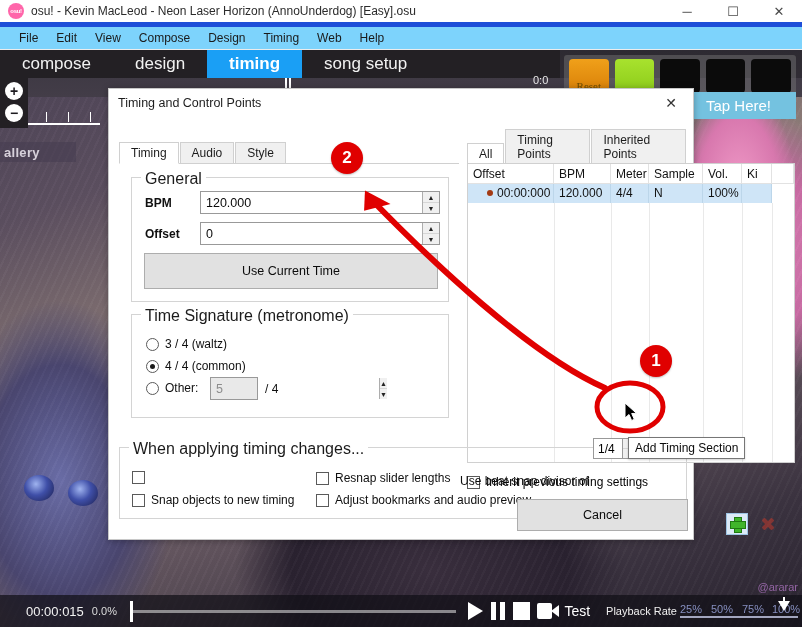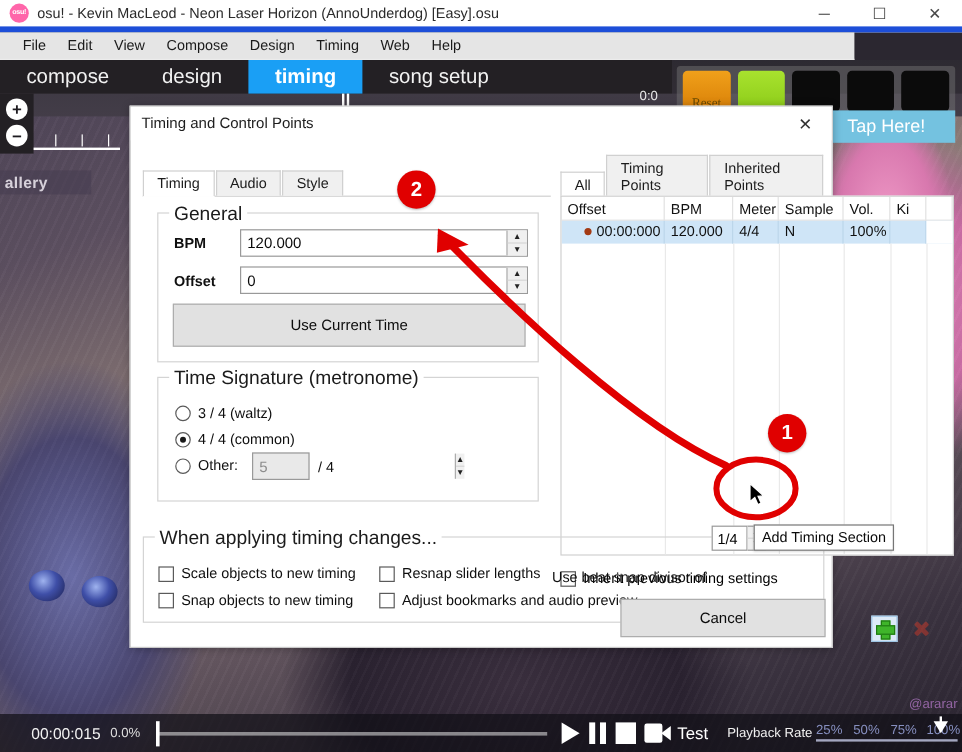--- a/index.html
+++ b/index.html
@@ -34,22 +34,22 @@
   }
   .title-text { font-size: 12px; color: #2b2b2b; white-space: nowrap; }
   .win-btns { margin-left: auto; display: flex; height: 27px; }
   .win-btn {
     width: 46px; height: 27px; display: flex; align-items: center;
     justify-content: center; color: #4a4a4a; font-size: 13px;
   }
 
   
   .menubar {
-    position: absolute; left: 0; top: 27px; width: 712px; height: 23px;
-    background: #e5e5e5; display: flex; align-items: center;
+    position: absolute; left: 0; top: 27px; width: 802px; height: 23px;
+    background: #7dd3fc; display: flex; align-items: center;
     padding-left: 10px; border-bottom: 1px solid #ececec;
   }
   .menu-item {
     padding: 3px 9px; font-size: 12px; color: #1a1a1a; cursor: default;
   }
 
   
   .editor-bg {
     position: absolute; left: 0; top: 50px; width: 802px; height: 577px;
     overflow: hidden;
@@ -606,21 +606,20 @@
 
       <div class="inherit-row">
         <span class="cb"></span>
         <span>Inherit previous timing settings</span>
       </div>
 
       <div id="grp-apply">
         <div class="group-title">When applying timing changes...</div>
         <div class="chk-row" style="left:12px; top:23px;">
           <span class="cb"></span>
-          <span>Scale objects to new timing</span>
         </div>
         <div class="chk-row" style="left:12px; top:45px;">
           <span class="cb"></span>
           <span>Snap objects to new timing</span>
         </div>
         <div class="chk-row" style="left:196px; top:23px;">
           <span class="cb"></span>
           <span>Resnap slider lengths</span>
         </div>
         <div class="chk-row" style="left:196px; top:45px;">

